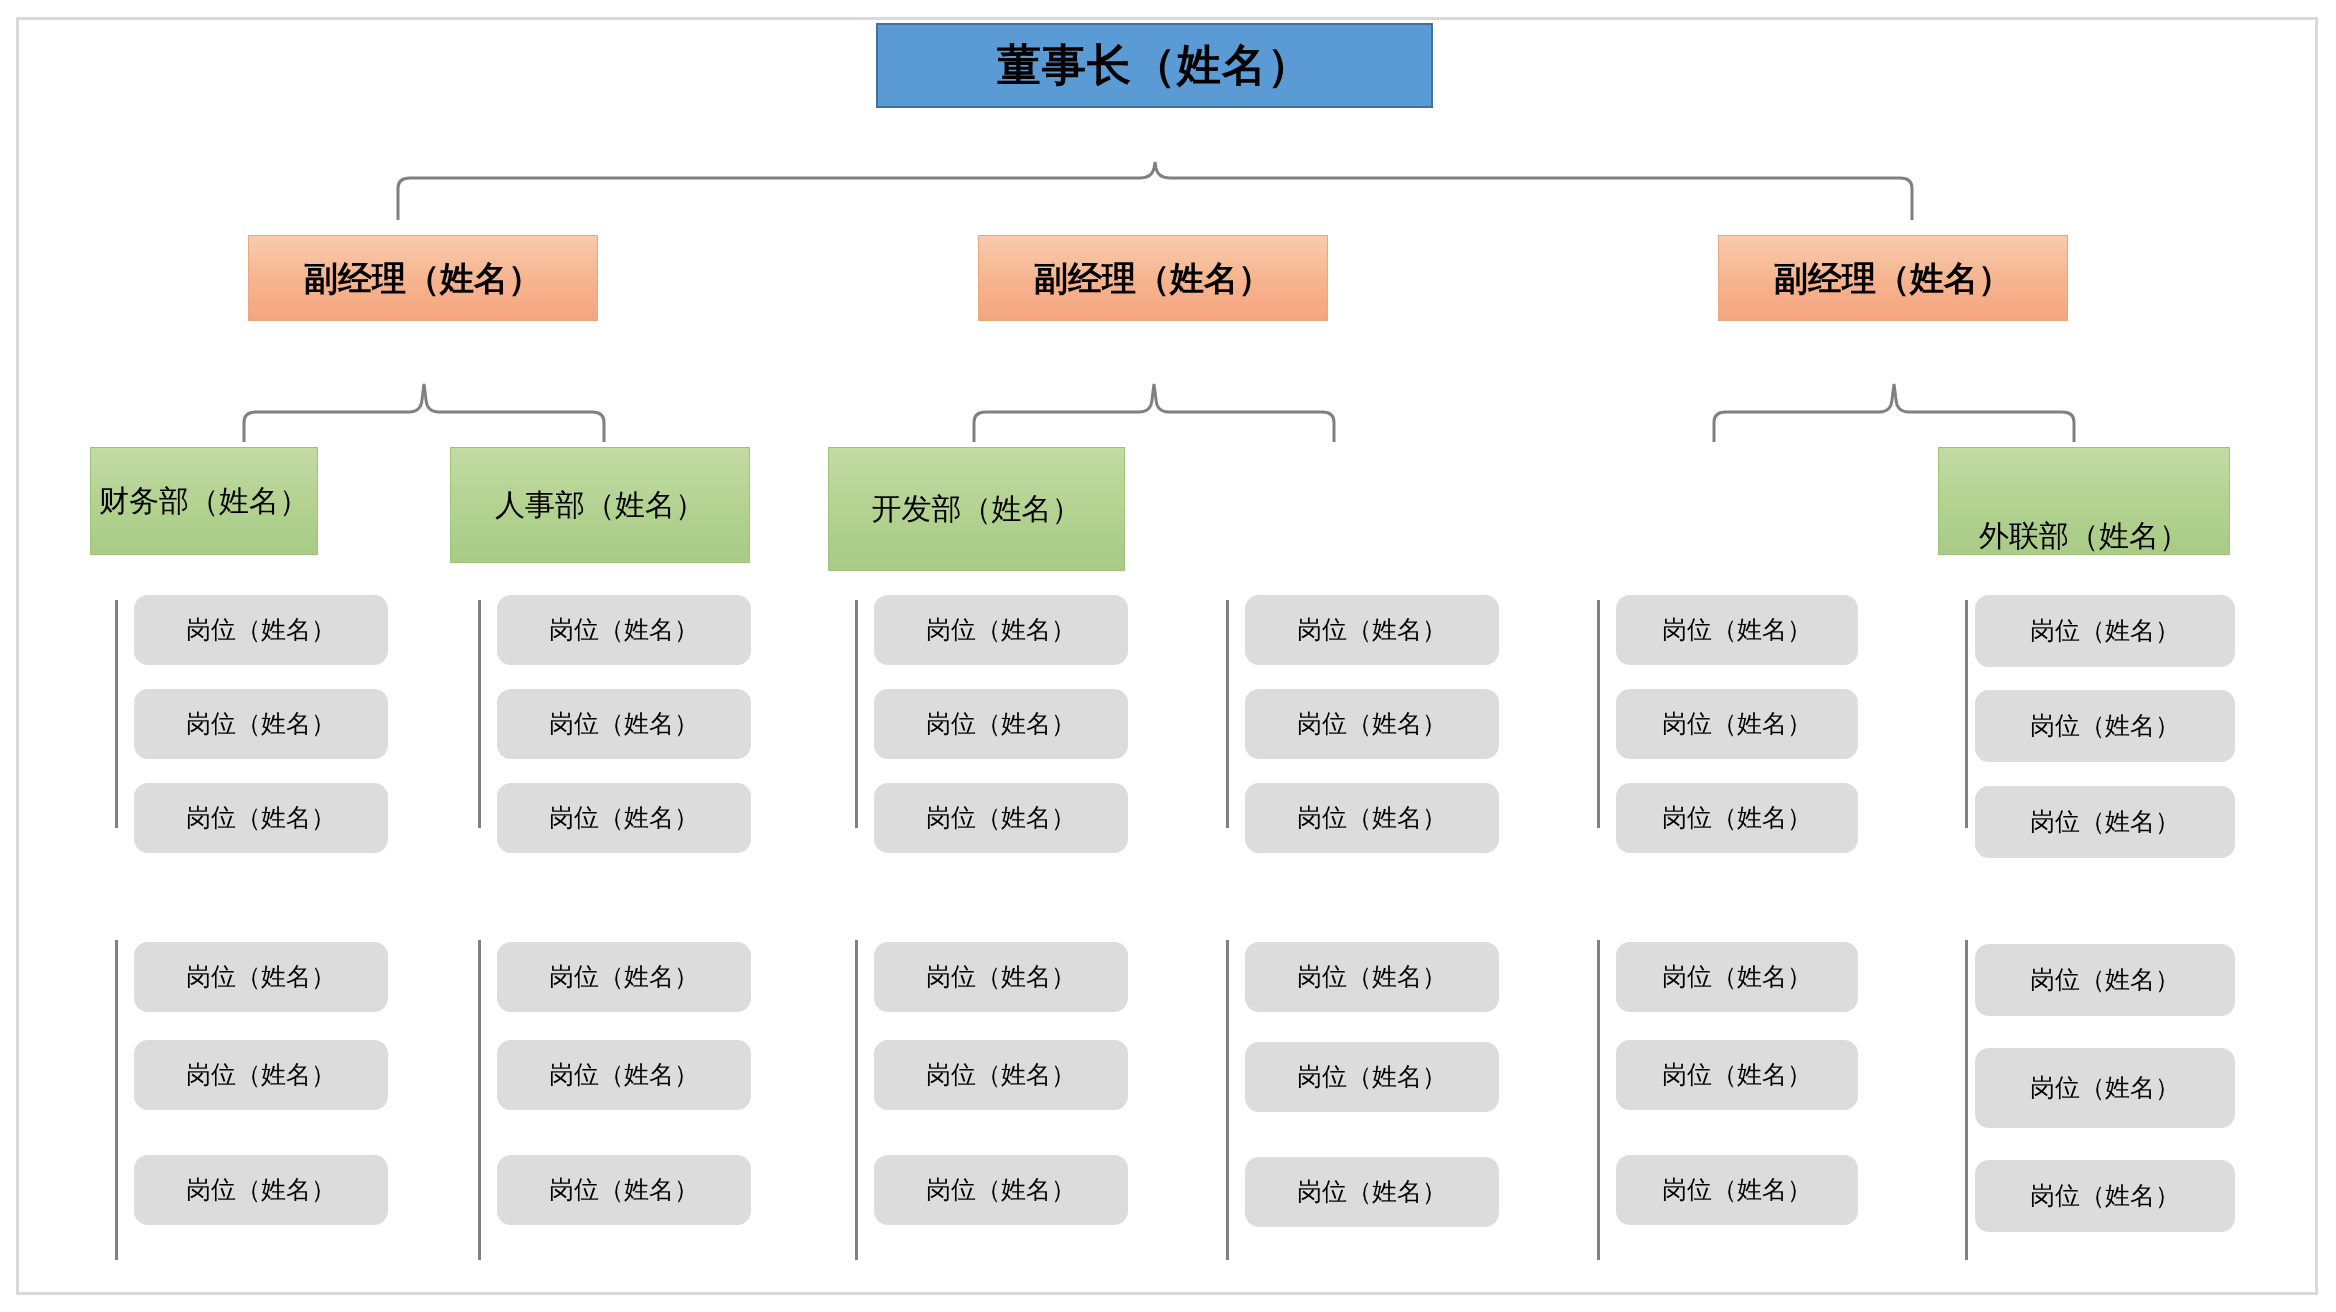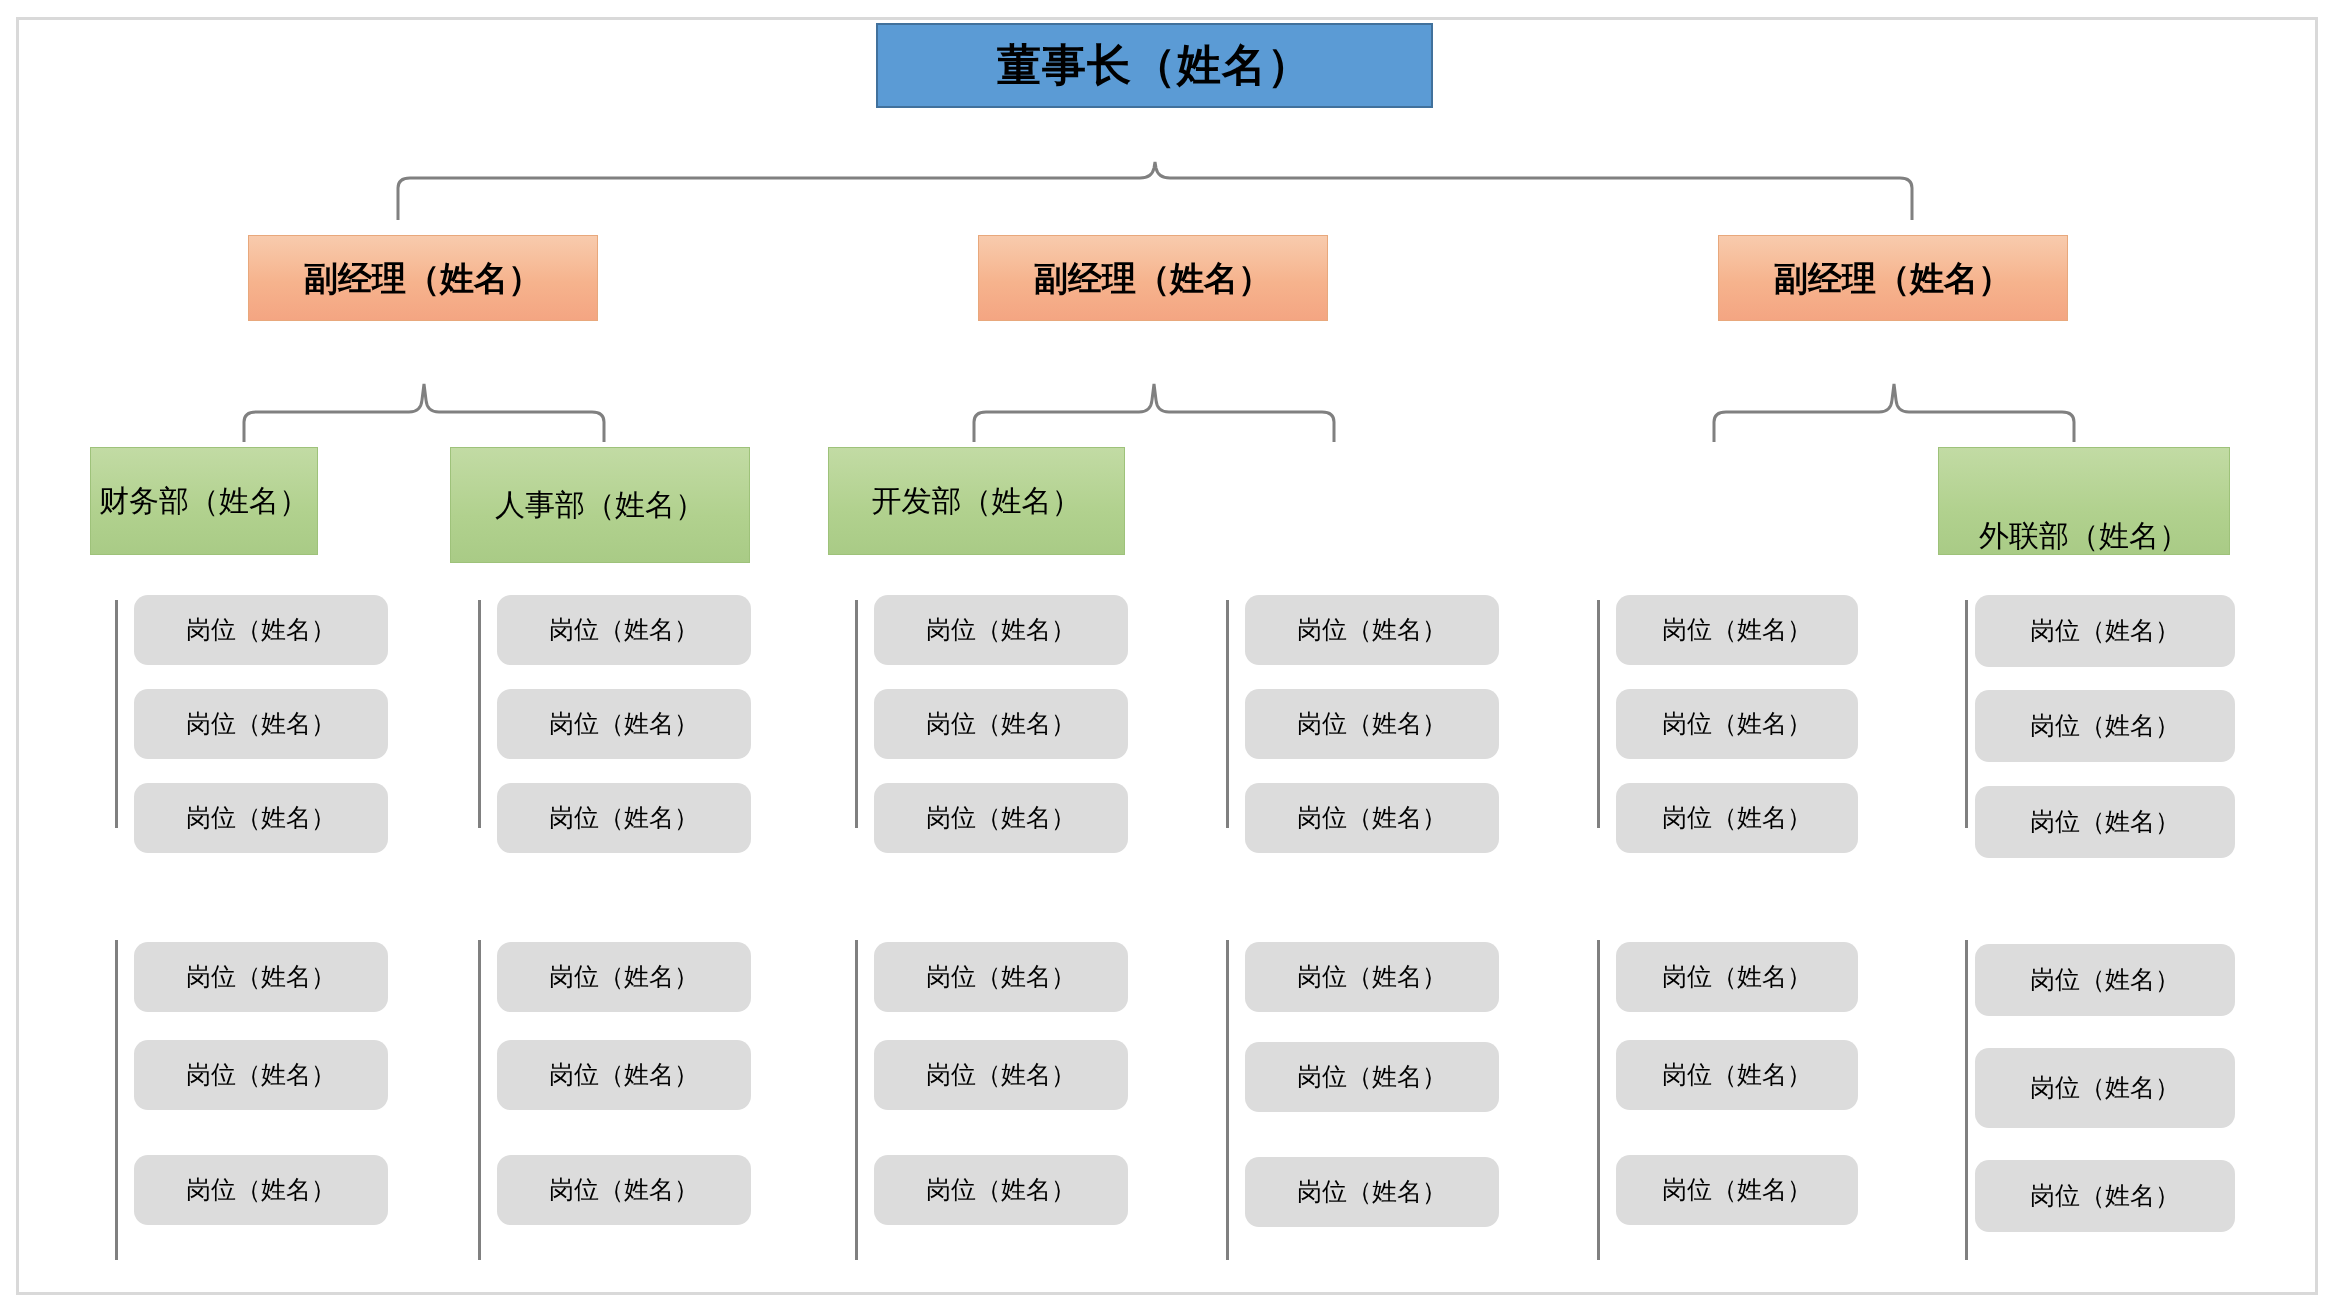--- a/index.html
+++ b/index.html
@@ -140,21 +140,21 @@
   </div>
 
   <div class="node node-dept" style="left:90px; top:447px; width:228px; height:108px;">
     <span>财务部（姓名）</span>
   </div>
 
   <div class="node node-dept" style="left:450px; top:447px; width:300px; height:116px;">
     <span>人事部（姓名）</span>
   </div>
 
-  <div class="node node-dept" style="left:828px; top:447px; width:297px; height:108px;">
+  <div class="node node-dept" style="left:828px; top:447px; width:297px; height:124px;">
     <span>开发部（姓名）</span>
   </div>
 
 
 
   <div class="node node-dept" style="left:1938px; top:447px; width:292px; height:108px;align-items:flex-end;">
     <span>外联部（姓名）</span>
   </div>
 
   <div class="vline" style="left:115px; top:600px; width:3px; height:228px;"></div>

